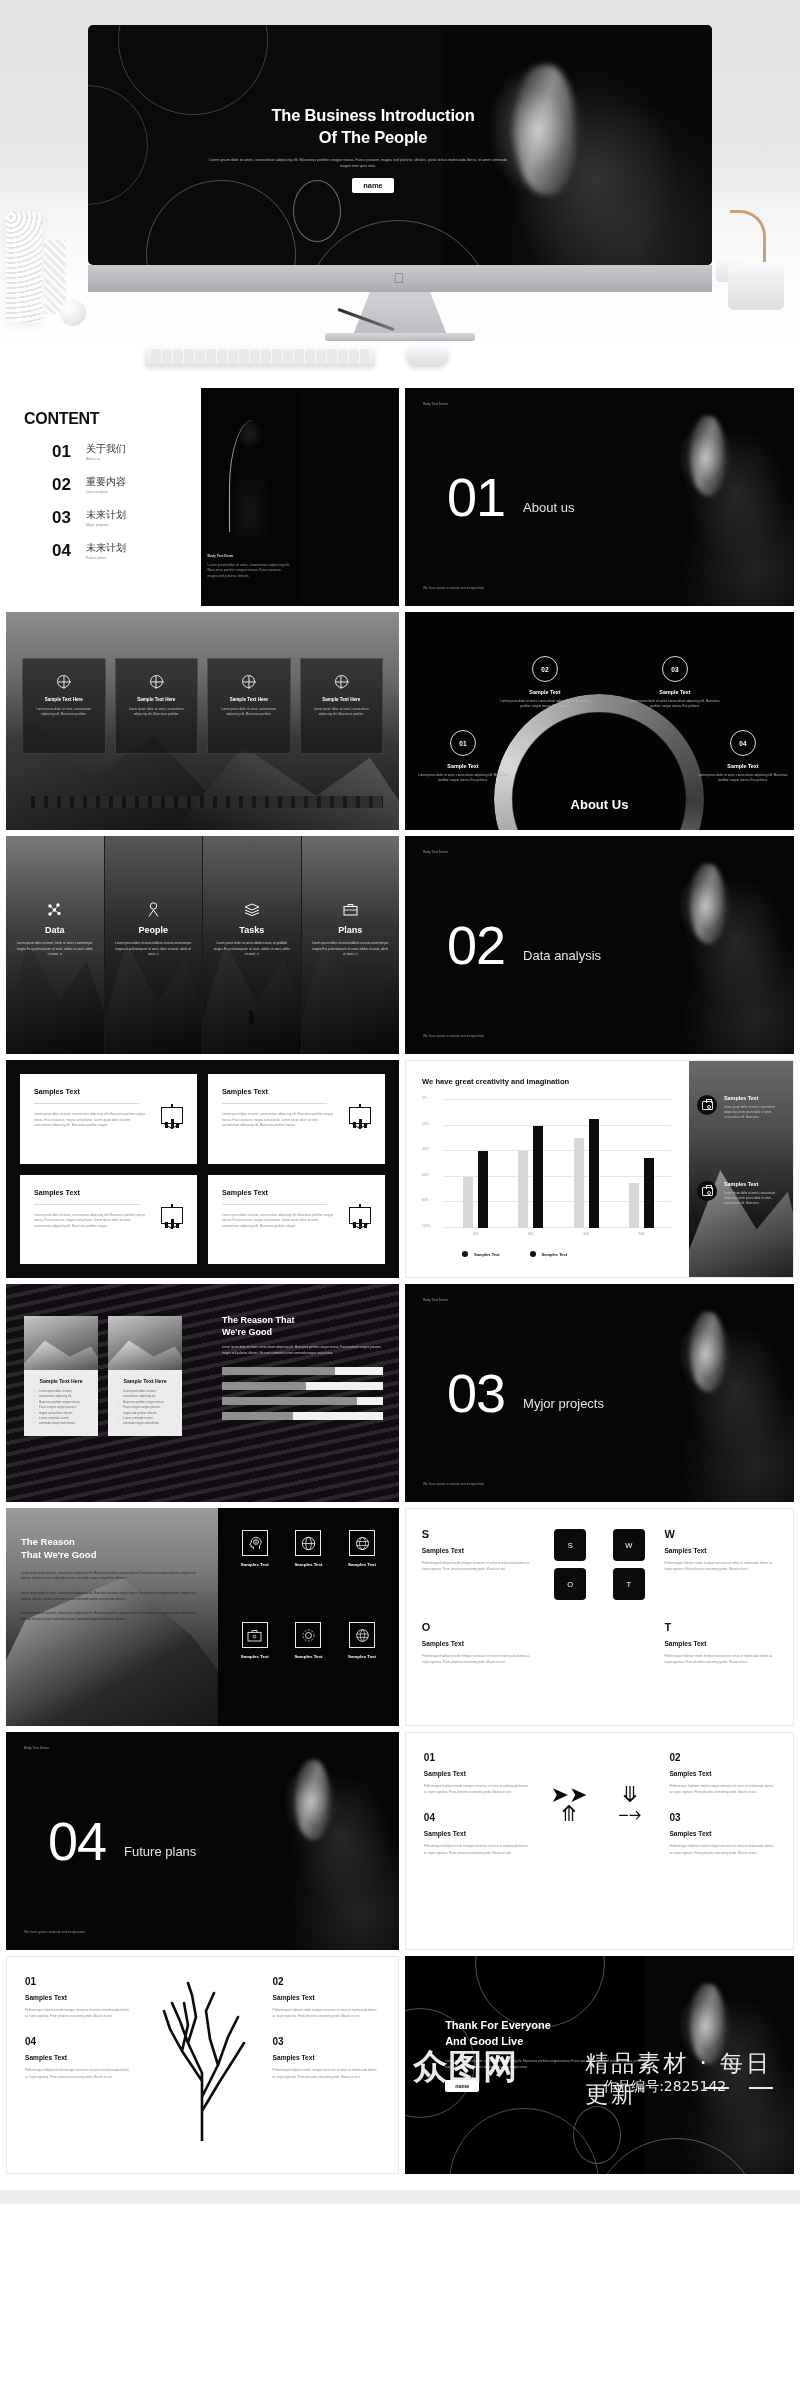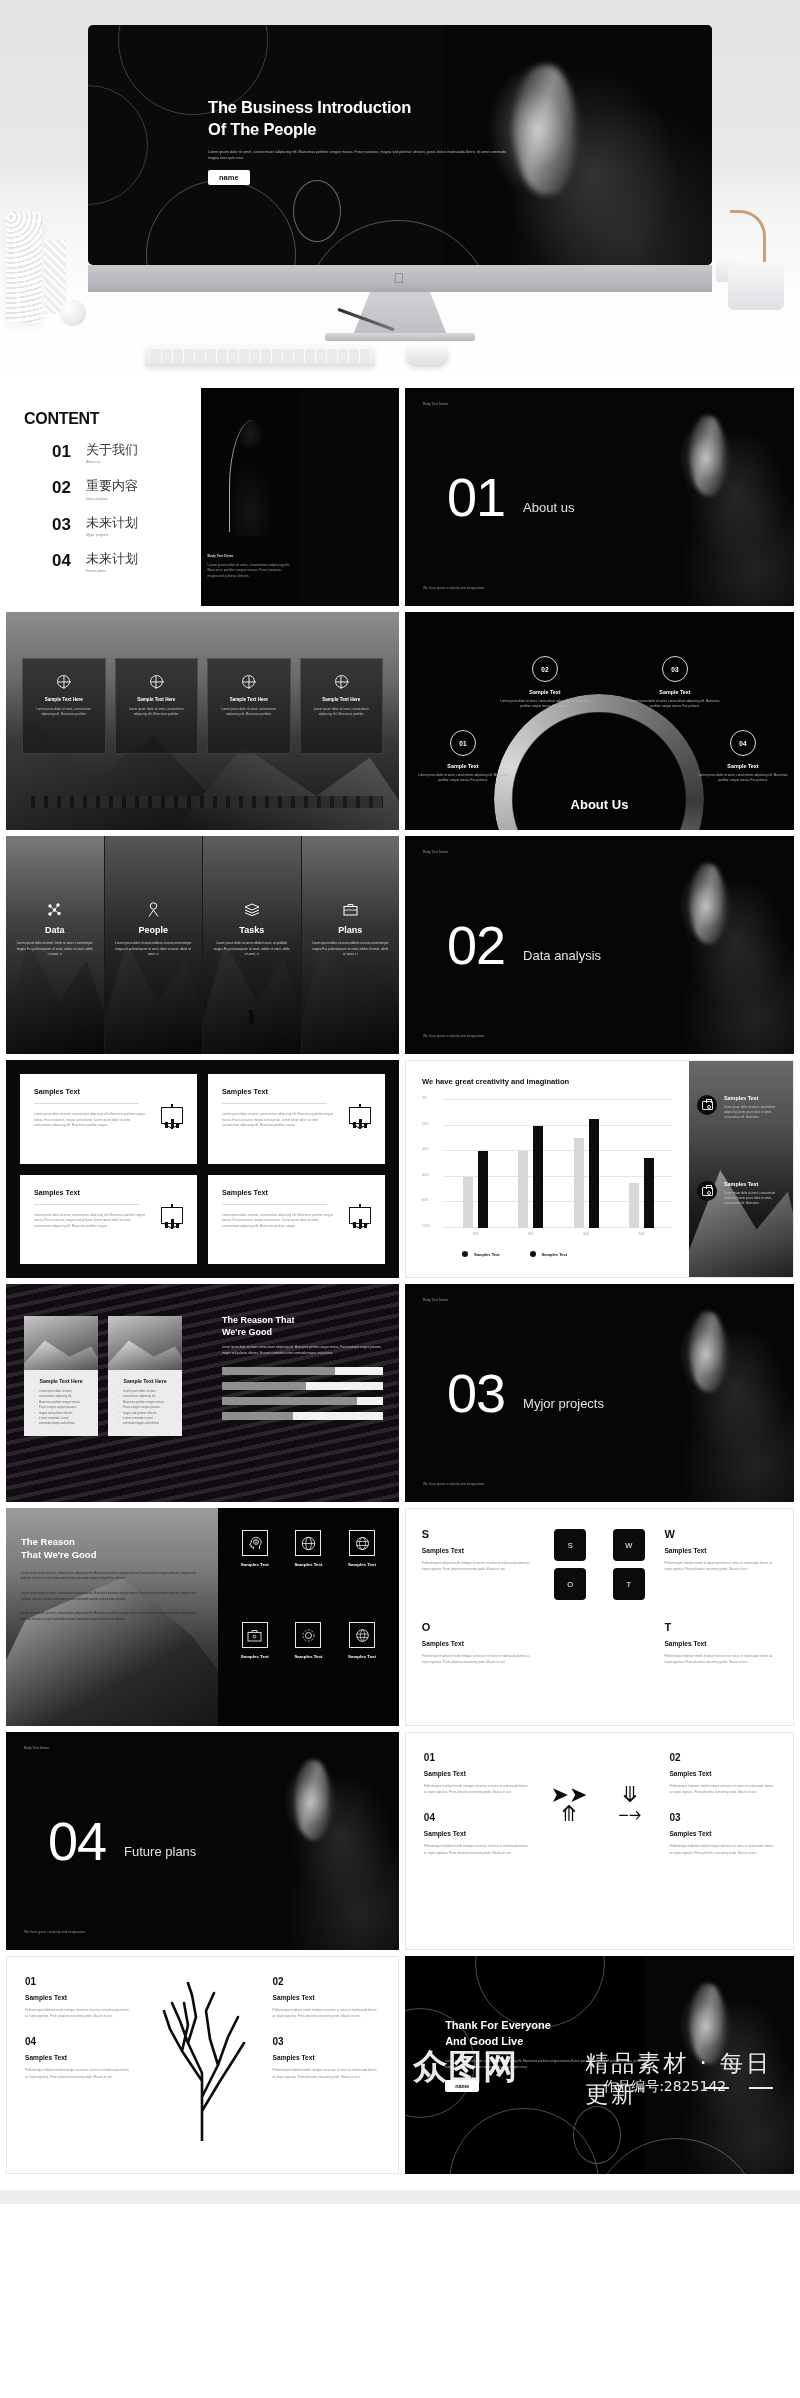--- a/index.html
+++ b/index.html
@@ -35,21 +35,21 @@
     border-radius:50% 45% 40% 55%;
     filter:blur(3px);
   }
   .ring { position:absolute; border:1px solid rgba(255,255,255,.30); border-radius:50%; }
   .r1 { left:30px; top:-60px; width:150px; height:150px; border-color:rgba(255,255,255,.22); }
   .r2 { left:-60px; top:60px; width:120px; height:120px; border-color:rgba(255,255,255,.20); }
   .r3 { left:58px; top:155px; width:150px; height:150px; border-color:rgba(255,255,255,.28); }
   .r4 { left:205px; top:155px; width:48px; height:62px; border-color:rgba(255,255,255,.40); }
   .r5 { left:215px; top:195px; width:190px; height:190px; border-color:rgba(255,255,255,.30); }
 
-  .hero-txt { position:absolute; left:120px; top:72px; width:330px; z-index:4; }
+  .hero-txt { position:absolute; left:120px; top:80px; width:330px; z-index:4;text-align:center; }
   .hero-title{
     color:#fff; font-size:16.5px; line-height:1.32; font-weight:700;
     letter-spacing:-.2px; font-family:"Liberation Sans", sans-serif;
   }
   .hero-sub{ color:#b9b9b9; font-size:3.6px; line-height:1.9; margin-top:8px; width:300px;}
   .hero-btn{
     display:inline-block; margin-top:8px; background:#fff; color:#111;
     font-size:7.5px; font-weight:700; padding:3px 11px; border-radius:2px;
   }
 
@@ -134,21 +134,21 @@
 
   
   .mini { font-size:3.3px; line-height:1.75; color:#9a9a9a; }
 
   
   .content-slide{ background:#fff; display:flex; }
   .content-left{ width:196px; padding:22px 0 0 18px; }
   .content-h{ font-size:16px; font-weight:700; color:#111; letter-spacing:-.3px; }
   .c-item{ display:flex; align-items:flex-start; margin-top:15px; padding-left:28px; }
   .c-num{ font-size:17px; font-weight:700; color:#111; width:34px; line-height:1; }
-  .c-cn{ font-size:13px; color:#333; font-family:"Liberation Serif", serif; line-height:1.1;}
+  .c-cn{ font-size:10px; color:#333; font-family:"Liberation Serif", serif; line-height:1.1;}
   .c-en{ font-size:3.6px; color:#8a8a8a; margin-top:3px; }
   .content-mid{
     width:100px; background:#050505; position:relative; overflow:hidden;
   }
   .silh{
     position:absolute; left:50%; top:28px; transform:translateX(-50%);
     width:58px; height:120px;
     background:
       radial-gradient(ellipse 16px 20px at 29px 18px, #1c1c1c 0%, #0a0a0a 70%, transparent 75%),
       radial-gradient(ellipse 30px 60px at 29px 96px, #141414 0%, #070707 72%, transparent 80%);

